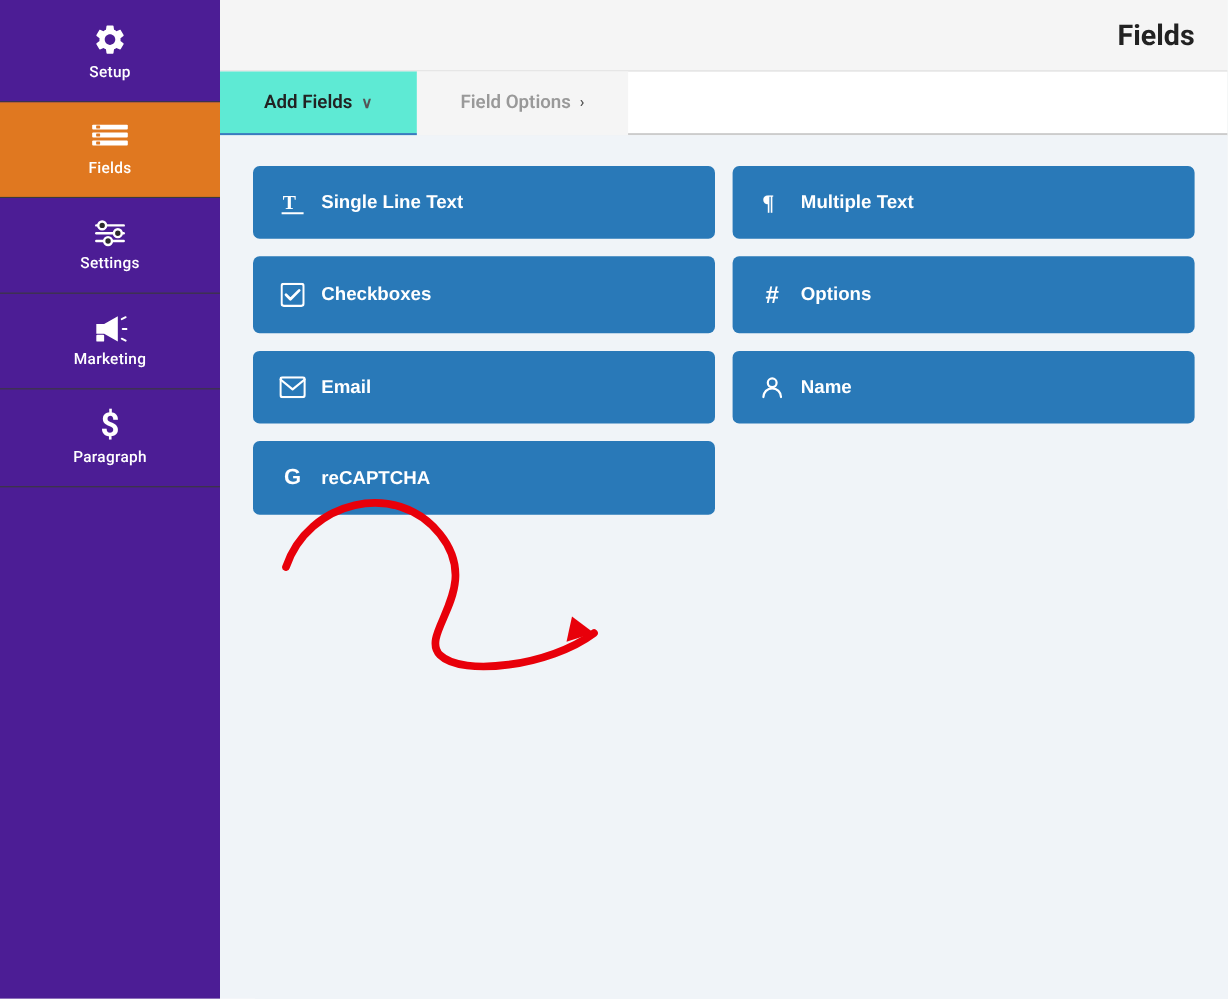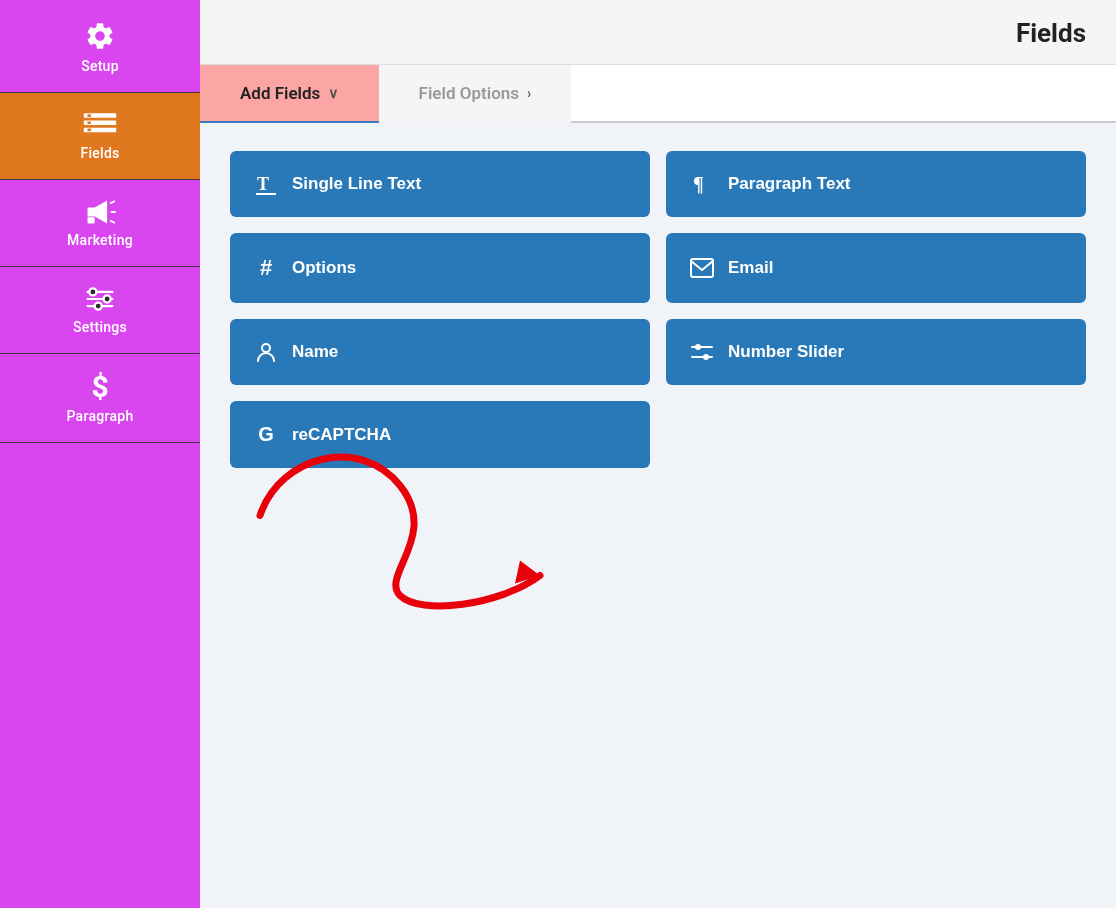--- a/index.html
+++ b/index.html
@@ -9,21 +9,21 @@
       width: 1116px;
       height: 908px;
       overflow: hidden;
       display: flex;
     }
 
     
     .sidebar {
       width: 200px;
       min-width: 200px;
-      background: #d946ef;
+      background: #4c1d95;
       display: flex;
       flex-direction: column;
       align-items: center;
       padding-top: 0;
     }
 
     .sidebar-item {
       width: 100%;
       display: flex;
       flex-direction: column;
@@ -116,21 +116,21 @@
       display: flex;
       align-items: center;
       gap: 8px;
       color: #333;
       background: #e8f0f8;
       border-bottom: 2px solid transparent;
       margin-bottom: -2px;
     }
 
     .tab.active {
-      background: #fca5a5;
+      background: #5eead4;
       color: #222;
       border-bottom: 2px solid #3a7abf;
     }
 
     .tab-field-options {
       background: #f5f5f5;
       color: #999;
       text-align: right;
     }
 
@@ -223,47 +223,47 @@
         <rect x="6" y="3" width="4" height="3" rx="0.5" fill="#e07820"></rect>
         <rect x="6" y="11" width="4" height="3" rx="0.5" fill="#e07820"></rect>
         <rect x="6" y="19" width="4" height="3" rx="0.5" fill="#e07820"></rect>
       </svg>
     </div>
     <span class="item-label">Fields</span>
   </div>
 
   <div class="sidebar-item">
     <div class="icon-wrap">
-      <svg class="marketing-svg" viewBox="0 0 36 30" xmlns="http://www.w3.org/2000/svg">
-        <polygon points="4,10 4,20 12,20 26,28 26,2 12,10" fill="white"></polygon>
-        <line x1="30" y1="5" x2="34" y2="3" stroke="white" stroke-width="2" stroke-linecap="round"></line>
-        <line x1="31" y1="15" x2="35" y2="15" stroke="white" stroke-width="2" stroke-linecap="round"></line>
-        <line x1="30" y1="25" x2="34" y2="27" stroke="white" stroke-width="2" stroke-linecap="round"></line>
-        <rect x="4" y="21" width="8" height="7" rx="1" fill="white"></rect>
-      </svg>
-    </div>
-    <span class="item-label">Marketing</span>
-  </div>
-
-  <div class="sidebar-item">
-    <div class="icon-wrap">
       <svg class="settings-svg" viewBox="0 0 36 28" xmlns="http://www.w3.org/2000/svg">
         <line x1="4" y1="6" x2="32" y2="6" stroke="white" stroke-width="2.5" stroke-linecap="round"></line>
         <circle cx="10" cy="6" r="4" fill="#2c2c2c" stroke="white" stroke-width="2.5"></circle>
         <line x1="4" y1="14" x2="32" y2="14" stroke="white" stroke-width="2.5" stroke-linecap="round"></line>
         <circle cx="26" cy="14" r="4" fill="#2c2c2c" stroke="white" stroke-width="2.5"></circle>
         <line x1="4" y1="22" x2="32" y2="22" stroke="white" stroke-width="2.5" stroke-linecap="round"></line>
         <circle cx="16" cy="22" r="4" fill="#2c2c2c" stroke="white" stroke-width="2.5"></circle>
       </svg>
     </div>
     <span class="item-label">Settings</span>
   </div>
 
   <div class="sidebar-item">
     <div class="icon-wrap">
+      <svg class="marketing-svg" viewBox="0 0 36 30" xmlns="http://www.w3.org/2000/svg">
+        <polygon points="4,10 4,20 12,20 26,28 26,2 12,10" fill="white"></polygon>
+        <line x1="30" y1="5" x2="34" y2="3" stroke="white" stroke-width="2" stroke-linecap="round"></line>
+        <line x1="31" y1="15" x2="35" y2="15" stroke="white" stroke-width="2" stroke-linecap="round"></line>
+        <line x1="30" y1="25" x2="34" y2="27" stroke="white" stroke-width="2" stroke-linecap="round"></line>
+        <rect x="4" y="21" width="8" height="7" rx="1" fill="white"></rect>
+      </svg>
+    </div>
+    <span class="item-label">Marketing</span>
+  </div>
+
+  <div class="sidebar-item">
+    <div class="icon-wrap">
       <span class="payments-text">$</span>
     </div>
     <span class="item-label">Paragraph</span>
   </div>
 
 </nav>
 
 <div class="main-content">
 
   <div class="main-header">
@@ -293,25 +293,34 @@
         </span>
         <span>Single Line Text</span>
       </button>
 
       <button class="field-btn">
         <span class="field-icon">
           <svg width="22" height="22" viewBox="0 0 22 22" fill="none" xmlns="http://www.w3.org/2000/svg">
             <text x="2" y="18" font-size="20" fill="white" font-family="serif">¶</text>
           </svg>
         </span>
-        <span>Paragraph Text</span>
-      </button>
-
-
-
+        <span>Multiple Text</span>
+      </button>
+
+
+
+      <button class="field-btn">
+        <span class="field-icon">
+          <svg width="22" height="22" viewBox="0 0 22 22" fill="none" xmlns="http://www.w3.org/2000/svg">
+            <rect x="1" y="1" width="20" height="20" rx="2" stroke="white" stroke-width="2" fill="none"></rect>
+            <polyline points="5,11 9,15 17,7" stroke="white" stroke-width="2.5" fill="none" stroke-linecap="round" stroke-linejoin="round"></polyline>
+          </svg>
+        </span>
+        <span>Checkboxes</span>
+      </button>
 
       <button class="field-btn">
         <span class="field-icon" style="font-size:22px;font-weight:700;">#</span>
         <span>Options</span>
       </button>
 
       <button class="field-btn">
         <span class="field-icon">
           <svg width="24" height="20" viewBox="0 0 24 20" fill="none" xmlns="http://www.w3.org/2000/svg">
             <rect x="1" y="1" width="22" height="18" rx="2" stroke="white" stroke-width="2" fill="none"></rect>
@@ -324,31 +333,20 @@
       <button class="field-btn">
         <span class="field-icon">
           <svg width="22" height="22" viewBox="0 0 22 22" fill="none" xmlns="http://www.w3.org/2000/svg">
             <circle cx="11" cy="7" r="4" stroke="white" stroke-width="2" fill="none"></circle>
             <path d="M3 20c0-4.418 3.582-8 8-8s8 3.582 8 8" stroke="white" stroke-width="2" fill="none" stroke-linecap="round"></path>
           </svg>
         </span>
         <span>Name</span>
       </button>
 
-      <button class="field-btn">
-        <span class="field-icon">
-          <svg width="24" height="22" viewBox="0 0 24 22" fill="none" xmlns="http://www.w3.org/2000/svg">
-            <line x1="2" y1="6" x2="22" y2="6" stroke="white" stroke-width="2" stroke-linecap="round"></line>
-            <circle cx="8" cy="6" r="3" fill="white"></circle>
-            <line x1="2" y1="16" x2="22" y2="16" stroke="white" stroke-width="2" stroke-linecap="round"></line>
-            <circle cx="16" cy="16" r="3" fill="white"></circle>
-          </svg>
-        </span>
-        <span>Number Slider</span>
-      </button>
 
       <button class="field-btn">
         <span class="field-icon" style="font-size:20px;font-weight:700;font-family:sans-serif;">G</span>
         <span>reCAPTCHA</span>
       </button>
 
     </div>
 
     <svg class="arrow-overlay" xmlns="http://www.w3.org/2000/svg" viewBox="0 0 916 680">
 

